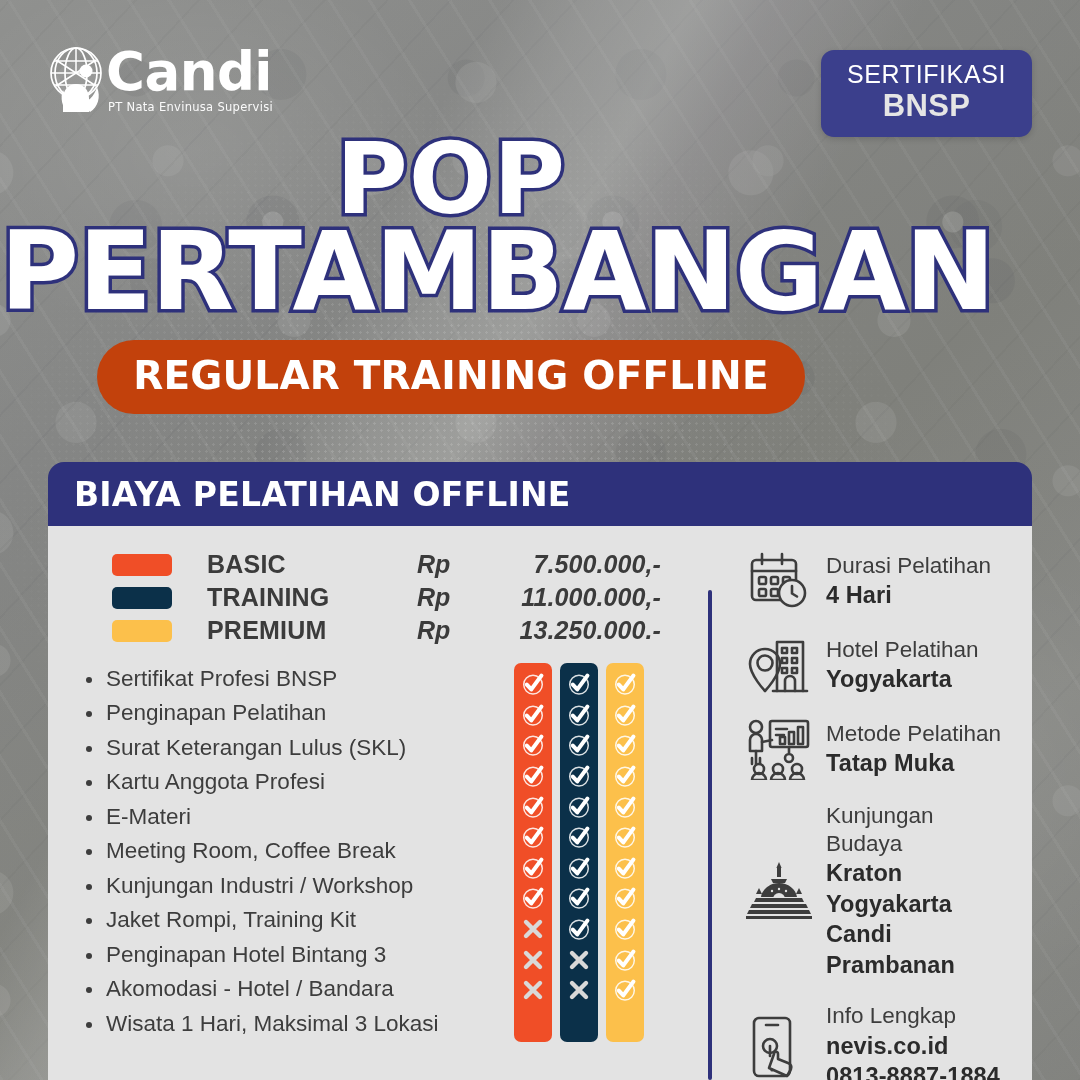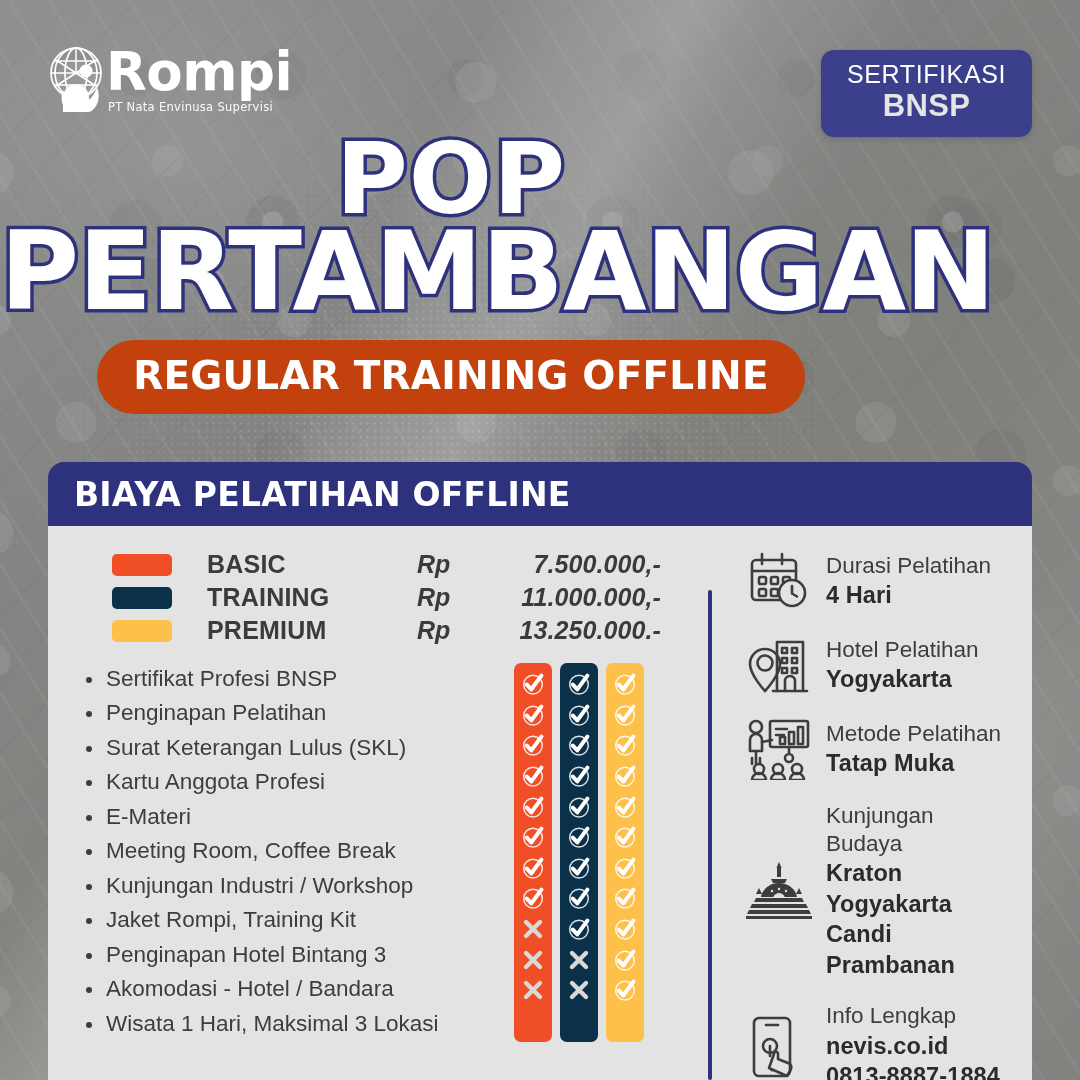--- a/index.html
+++ b/index.html
@@ -192,21 +192,21 @@
         <path d="M5 29h50M8 17h44M8 41h44"></path>
       </g>
       <path d="M30 29 L30 5 M30 29 L50 16 M30 29 L50 42 M30 29 L10 42 M30 29 L10 16" stroke="#fff" stroke-width="1.5" fill="none"></path>
       <circle cx="40" cy="27" r="6.5" fill="#fff"></circle>
       <path d="M22 68c-6-5-8-14-5-22 3 9 8 13 14 14-4 2-7 5-9 8z" fill="#fff"></path>
       <path d="M44 68c-3-4-6-7-10-9 8-1 14-6 17-16 4 10 1 20-7 25z" fill="#fff"></path>
       <path d="M30 40c7 0 13 6 13 14v14H17V54c0-8 6-14 13-14z" fill="#fff"></path>
     </svg>
   </span>
   <span class="word">
-    <span class="name">Rompi</span>
+    <span class="name">Candi</span>
     <span class="tag">PT Nata Envinusa Supervisi</span>
   </span>
 </div>
 
 <div id="bnsp">
   <div class="l1">SERTIFIKASI</div>
   <div class="l2">BNSP</div>
 </div>
 
 <div id="hero">

